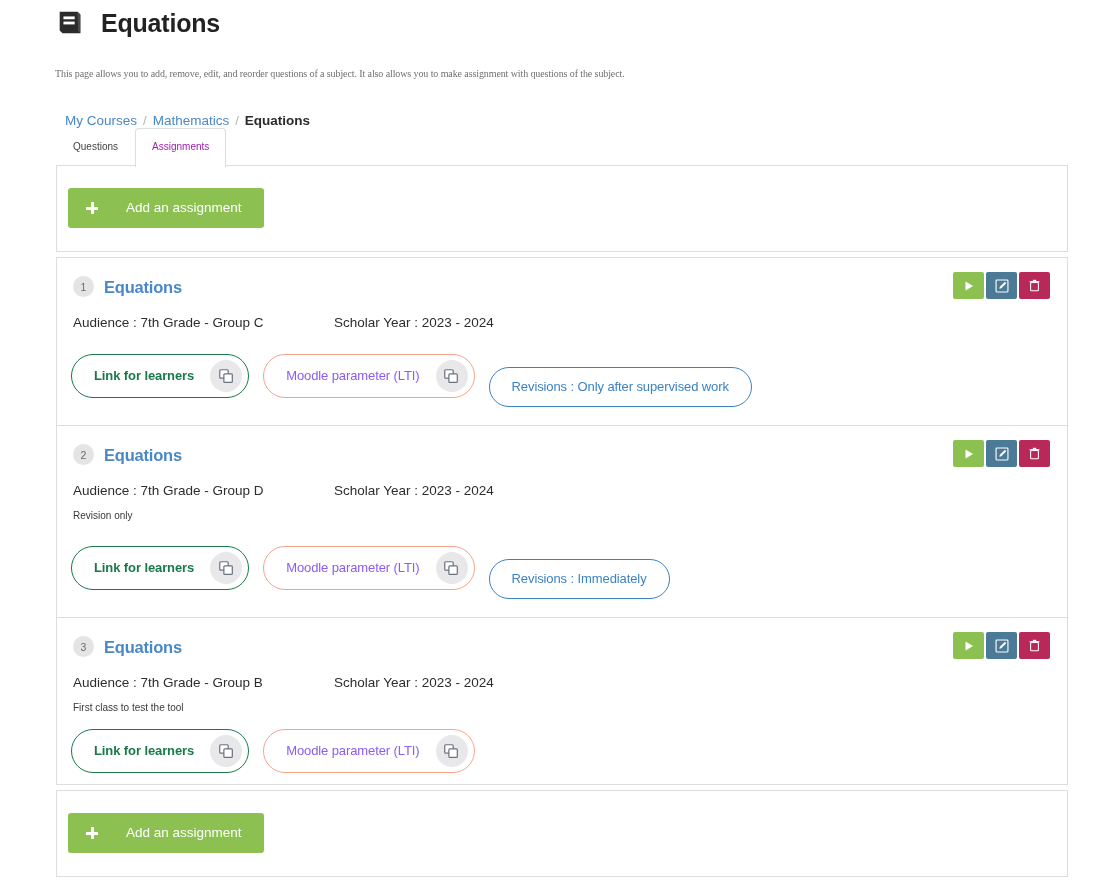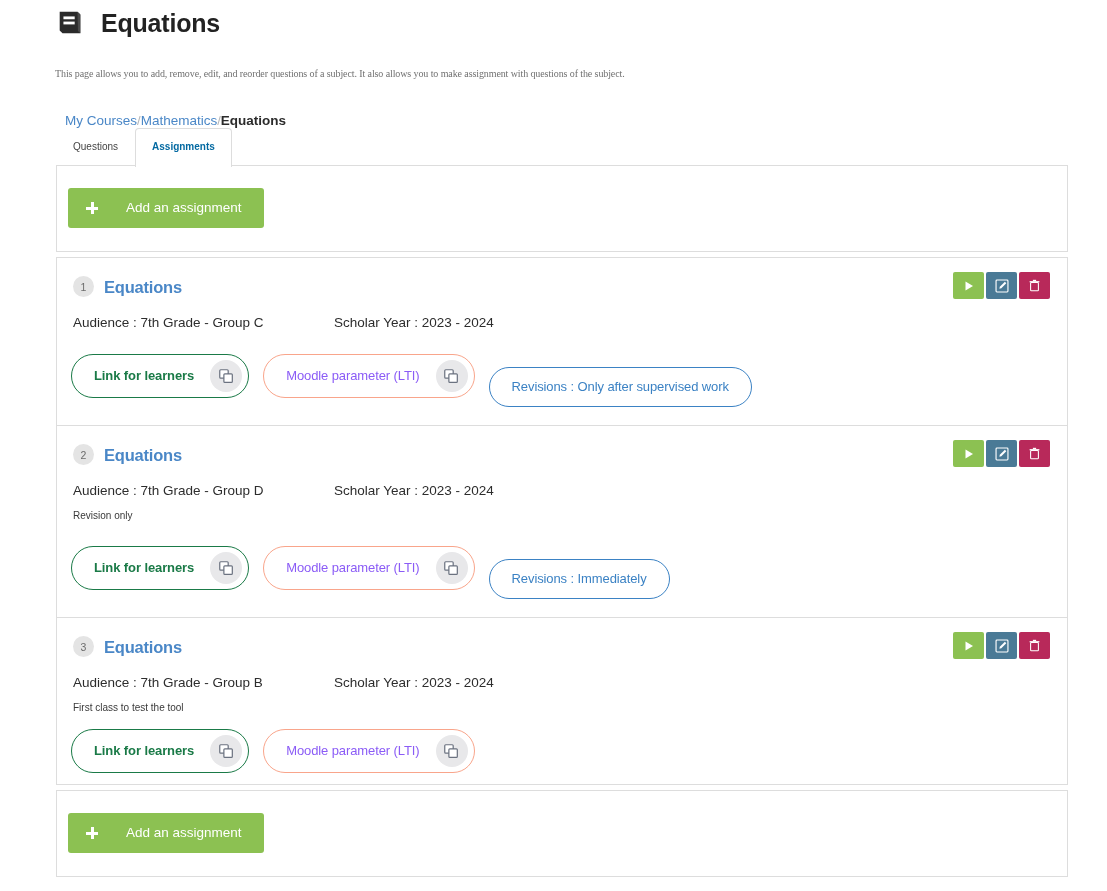--- a/index.html
+++ b/index.html
@@ -22,40 +22,40 @@
     letter-spacing: -0.2px; line-height: 30px;
   }
   .page-desc {
     margin-top: 27px; font-size: 10px; color: #707070;
     line-height: 18px; letter-spacing: -0.1px; font-family: Liberation Serif, serif;
   }
 
   
   .breadcrumb {
     margin: 30px 0 0 65px; font-size: 13.5px; color: #333;
-    display: flex; align-items: center; 
+    display: flex; align-items: center; gap: 6px;
   }
   .crumb-link { color: #4a87c7; text-decoration: none; cursor: pointer; }
   .crumb-sep { color: #b5b5b5; font-size: 13px; }
   .crumb-current { color: #2b2b2b; font-weight: 700; }
 
   
   .tabs {
     position: absolute; left: 56px; top: 128px;
     display: flex; align-items: flex-end; z-index: 3;
   }
   .tab {
     font-size: 10px; padding: 10px 16px 11px 16px;
     color: #444; background: transparent; cursor: pointer;
     border: 1px solid transparent; border-bottom: none;
     border-radius: 4px 4px 0 0; line-height: 16px;
   }
   .tab.active {
     background: #ffffff; border-color: #dddddd;
-    color: #0369a1; font-weight: 700;
+    color: #a21caf; font-weight: 400;
     position: relative; margin-bottom: -1px; padding-bottom: 12px; text-align: right;
   }
 
   
   .panel {
     position: absolute; left: 56px; width: 1012px;
     background: #ffffff; border: 1px solid #dddddd;
   }
   .panel-toolbar-top { top: 165px; height: 87px; }
   .panel-list { top: 257px; height: 528px; }

